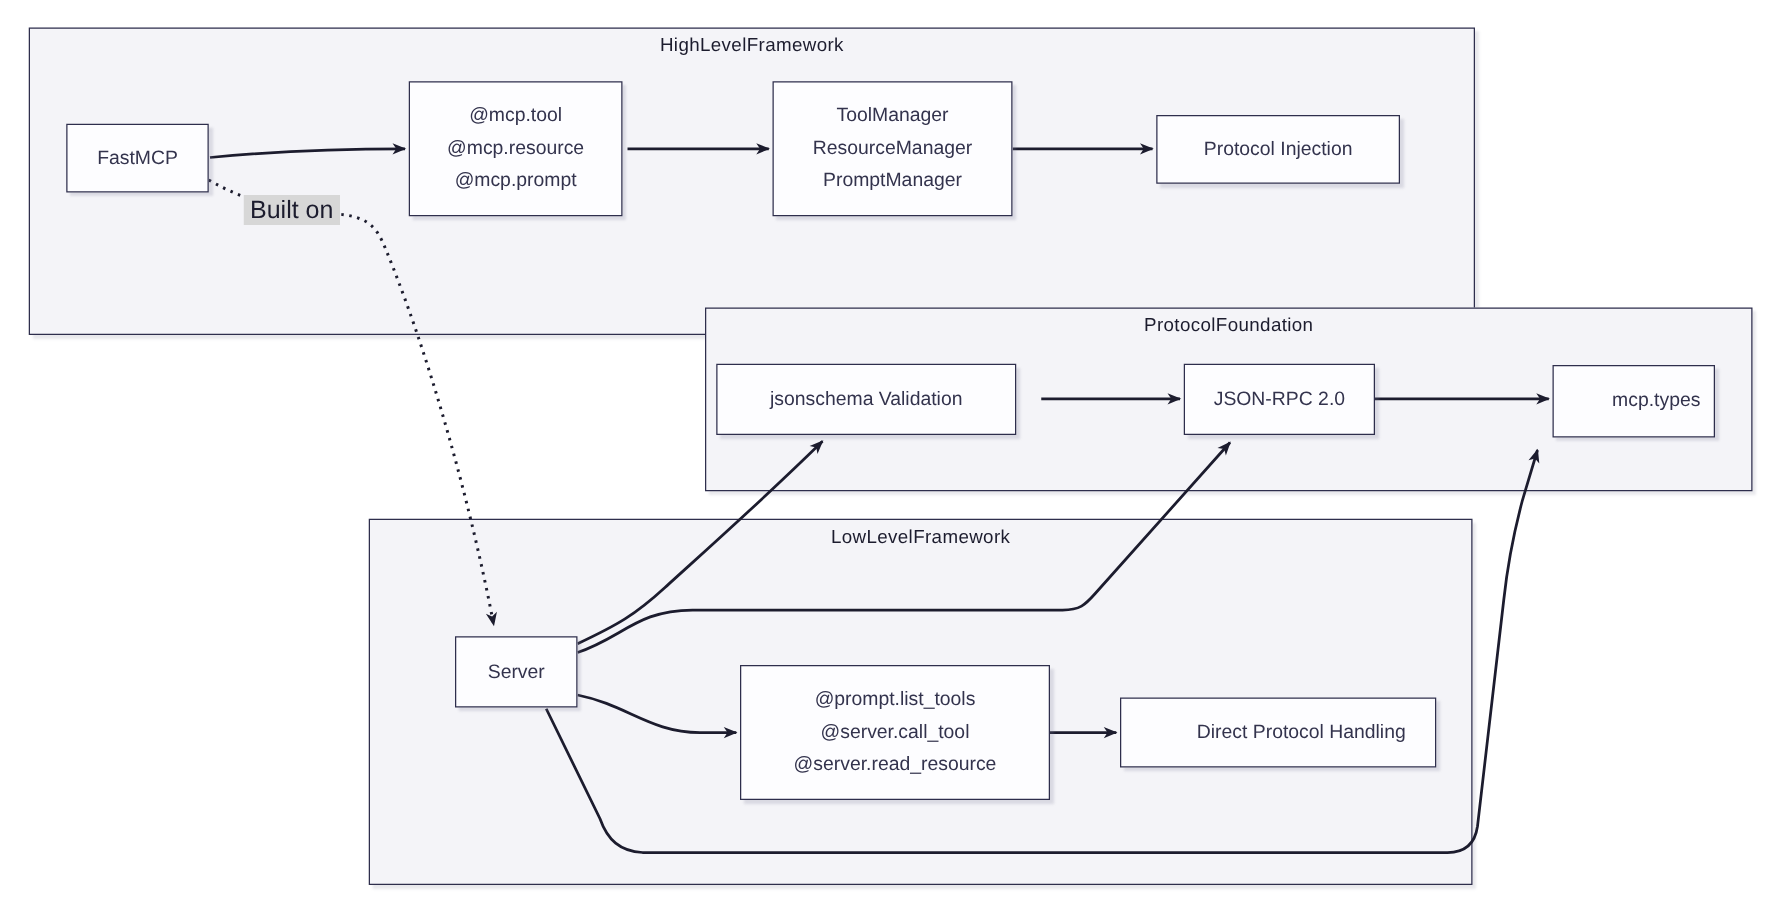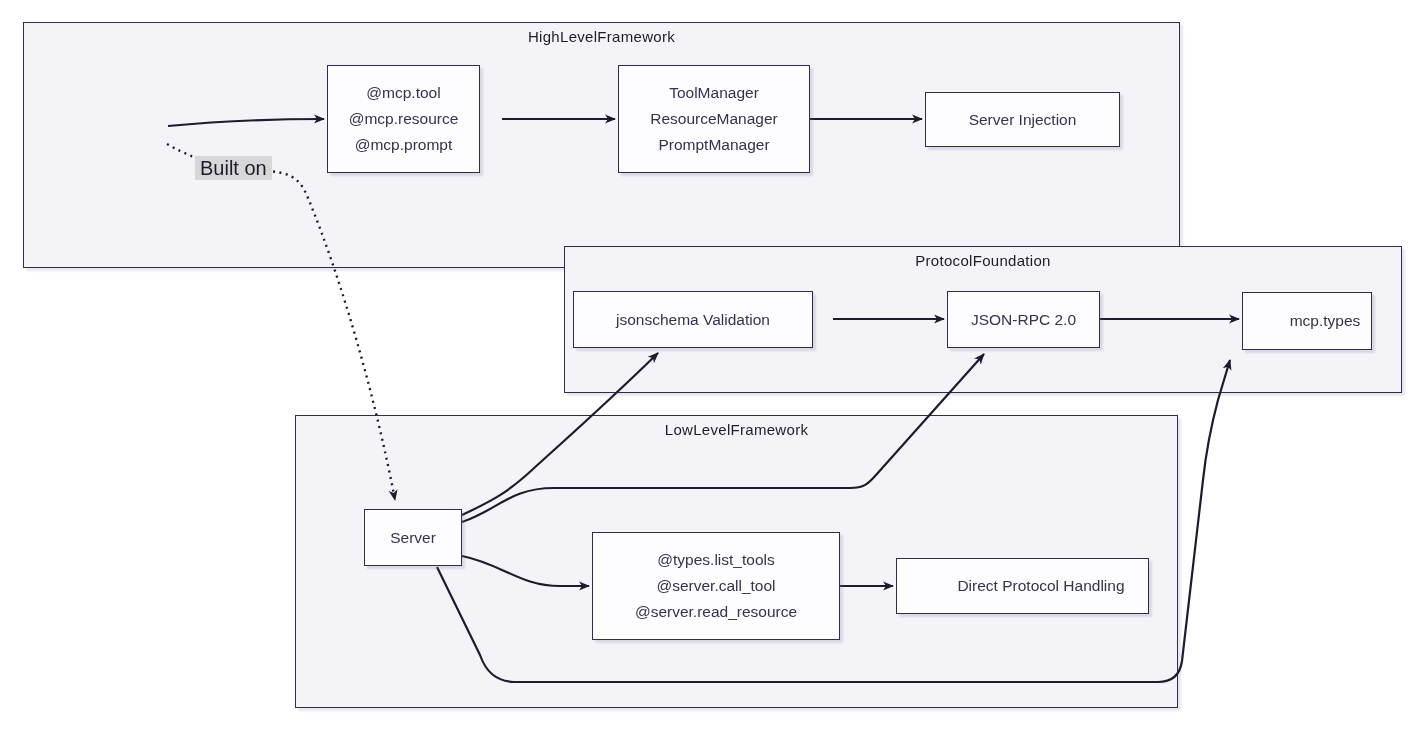--- a/index.html
+++ b/index.html
@@ -65,55 +65,58 @@
     <path class="edge" marker-end="url(#arrowhead)" d="M 833 319 L 944 319"></path>
     <path class="edge" marker-end="url(#arrowhead)" d="M 1100 319 L 1239 319"></path>
     <path class="edge" marker-end="url(#arrowhead)" d="M 462 556 C 502 564, 520 586, 560 586 L 589 586"></path>
     <path class="edge" marker-end="url(#arrowhead)" d="M 840 586 L 893 586"></path>
     <path class="edge" marker-end="url(#arrowhead)" d="M 462 515 C 494 500, 508 492, 532 470 C 556 448, 606 404, 658 353"></path>
     <path class="edge" marker-end="url(#arrowhead)" d="M 462 522 C 498 510, 510 488, 554 488 L 850 488 C 864 488, 868 484, 876 475 L 984 354"></path>
     <path class="edge" marker-end="url(#arrowhead)" d="M 437 567 L 480 655 C 486 672, 496 681, 514 682 L 1158 682 C 1172 682, 1180 675, 1182 661 L 1203 480 C 1206 452, 1210 430, 1218 400 L 1230 360"></path>
     <path class="edge dotted" marker-end="url(#arrowhead)" d="M 167 144 C 200 163, 230 169, 268 171 C 294 173, 301 181, 308 198 C 342 280, 376 400, 395 500"></path>
   </svg>
 
+  <div class="node" style="left:53px;top:99px;width:114px;height:55px;">
+    <span>FastMCP</span>
+  </div>
 
-  <div class="node" style="left:327px;top:65px;width:153px;height:108px;">
+  <div class="node" style="left:327px;top:65px;width:171px;height:108px;">
     <span>@mcp.tool</span>
     <span>@mcp.resource</span>
     <span>@mcp.prompt</span>
   </div>
 
   <div class="node" style="left:618px;top:65px;width:192px;height:108px;text-align:right;">
     <span>ToolManager</span>
     <span>ResourceManager</span>
     <span>PromptManager</span>
   </div>
 
   <div class="node" style="left:925px;top:92px;width:195px;height:55px;">
-    <span>Server Injection</span>
+    <span>Protocol Injection</span>
   </div>
 
   <div class="node" style="left:573px;top:291px;width:240px;height:57px;">
     <span>jsonschema Validation</span>
   </div>
 
   <div class="node" style="left:947px;top:291px;width:153px;height:57px;">
     <span>JSON-RPC 2.0</span>
   </div>
 
   <div class="node" style="left:1242px;top:292px;width:130px;height:58px;padding-left:36px;">
     <span>mcp.types</span>
   </div>
 
   <div class="node" style="left:364px;top:509px;width:98px;height:57px;">
     <span>Server</span>
   </div>
 
   <div class="node" style="left:592px;top:532px;width:248px;height:108px;">
-    <span>@types.list_tools</span>
+    <span>@prompt.list_tools</span>
     <span>@server.call_tool</span>
     <span>@server.read_resource</span>
   </div>
 
   <div class="node" style="left:896px;top:558px;width:253px;height:56px;padding-left:37px;">
     <span>Direct Protocol Handling</span>
   </div>
 
   <div class="edge-label" style="left:195px;top:156px;">Built on</div>
 

